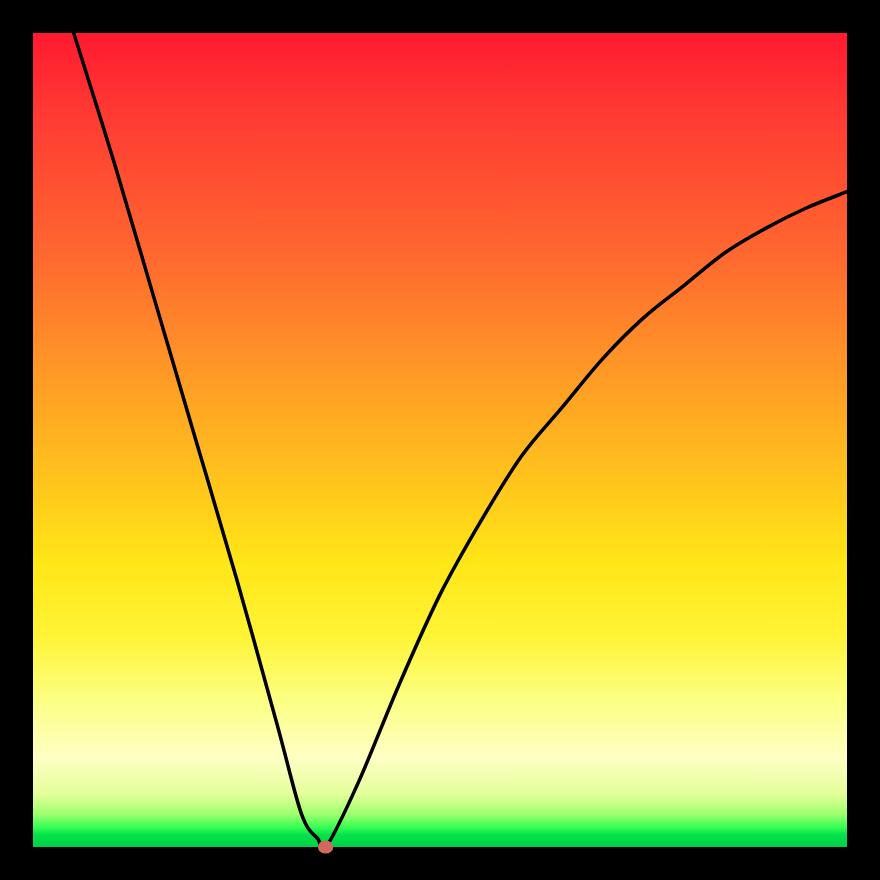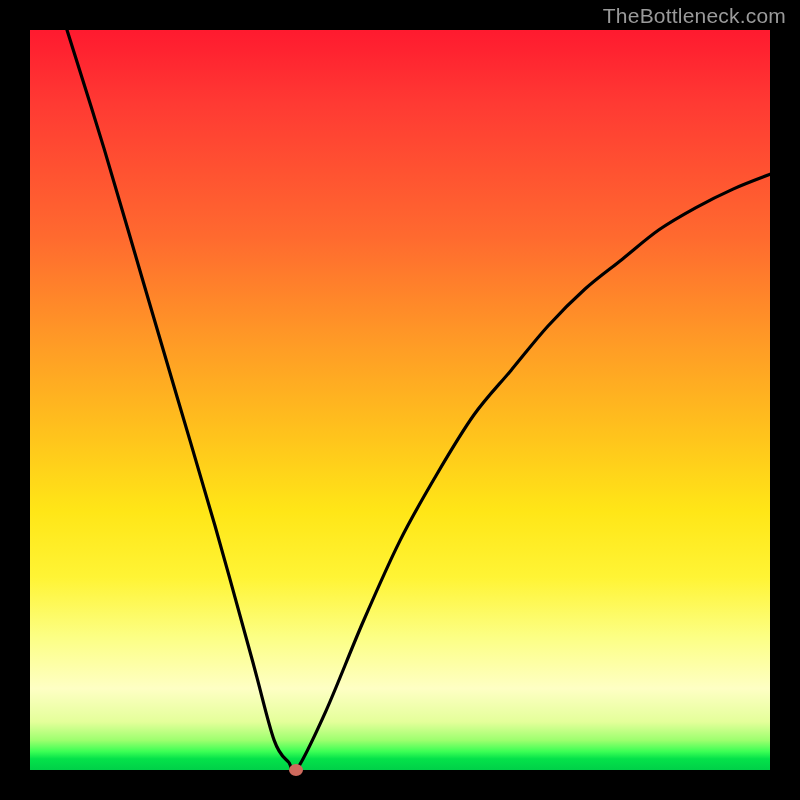--- a/index.html
+++ b/index.html
@@ -65,21 +65,20 @@
     color: #9a9a9a;
     font-size: 21px;
     letter-spacing: 0.2px;
     user-select: none;
   }
 </style>
 </head>
 <body>
 
 <div class="frame">
-  <div class="watermark">TheBottleneck.com</div>
 
   <div class="plot">
 
     <svg class="curve" viewBox="0 0 740 740" preserveAspectRatio="none">
 
       <path id="curve-path" fill="none" stroke="#000" stroke-width="3.2" stroke-linecap="round" d="M 37 0 C 43.166666666666664 19.73333333333333, 61.666666666666664 77.69999999999999, 74 118.39999999999998 C 86.33333333333333 159.09999999999997, 98.66666666666667 202.26666666666665, 111 244.2 C 123.33333333333333 286.1333333333333, 135.66666666666666 328.06666666666666, 148 370 C 160.33333333333334 411.93333333333334, 172.66666666666666 452.63333333333327, 185 495.79999999999995 C 197.33333333333334 538.9666666666666, 212.13333333333333 593.2333333333333, 222 629 C 231.86666666666667 664.7666666666667, 238.03333333333336 693.1333333333333, 244.20000000000002 710.4 C 250.36666666666667 727.6666666666666, 255.3 727.6666666666667, 259 732.6 C 262.7 737.5333333333333, 260.2333333333333 748.6333333333333, 266.4 740 C 272.56666666666666 731.3666666666667, 284.9 705.4666666666666, 296 680.8 C 307.1 656.1333333333333, 320.6666666666667 620.3666666666667, 333 592 C 345.3333333333333 563.6333333333333, 357.66666666666663 535.2666666666667, 370 510.6 C 382.33333333333337 485.93333333333334, 394.66666666666674 464.9666666666667, 407.00000000000006 444 C 419.33333333333337 423.0333333333333, 431.6666666666667 402.06666666666666, 444 384.8 C 456.3333333333333 367.53333333333336, 468.6666666666667 355.2, 481 340.4 C 493.3333333333333 325.59999999999997, 505.6666666666667 309.56666666666666, 518 296 C 530.3333333333334 282.43333333333334, 542.6666666666666 270.1, 555 259 C 567.3333333333334 247.9, 579.6666666666666 239.26666666666668, 592 229.40000000000003 C 604.3333333333334 219.5333333333334, 616.6666666666666 208.4333333333334, 629 199.80000000000007 C 641.3333333333334 191.16666666666674, 653.6666666666666 184.38333333333335, 666 177.60000000000002 C 678.3333333333334 170.8166666666667, 690.6666666666666 164.65000000000003, 703 159.10000000000002 C 715.3333333333334 153.55, 733.8333333333334 146.76666666666662, 740 144.29999999999995"></path>
     </svg>
 
     <div id="min-dot" class="dot" style="left: 266.4px; top: 740px; background: rgb(207, 106, 93);"></div>
   </div>

